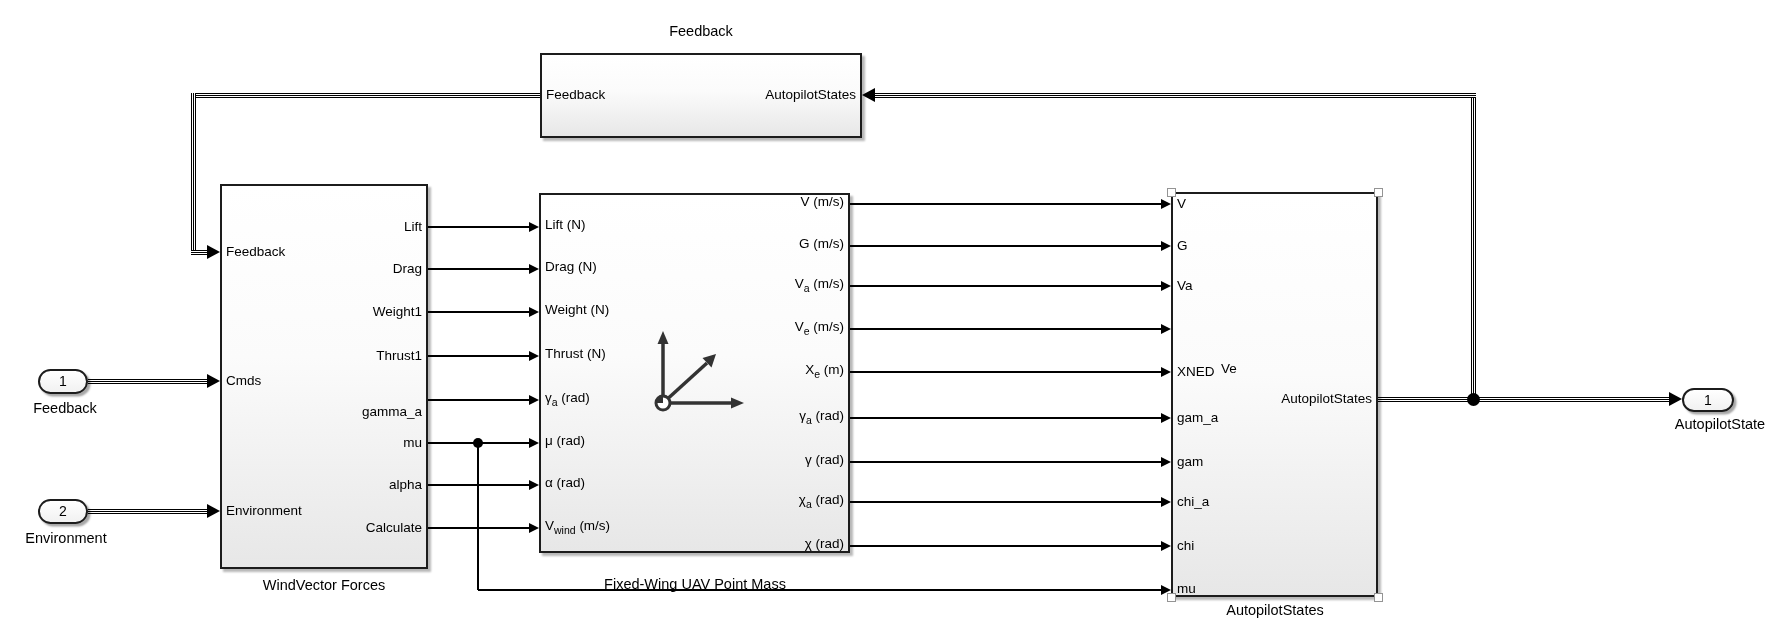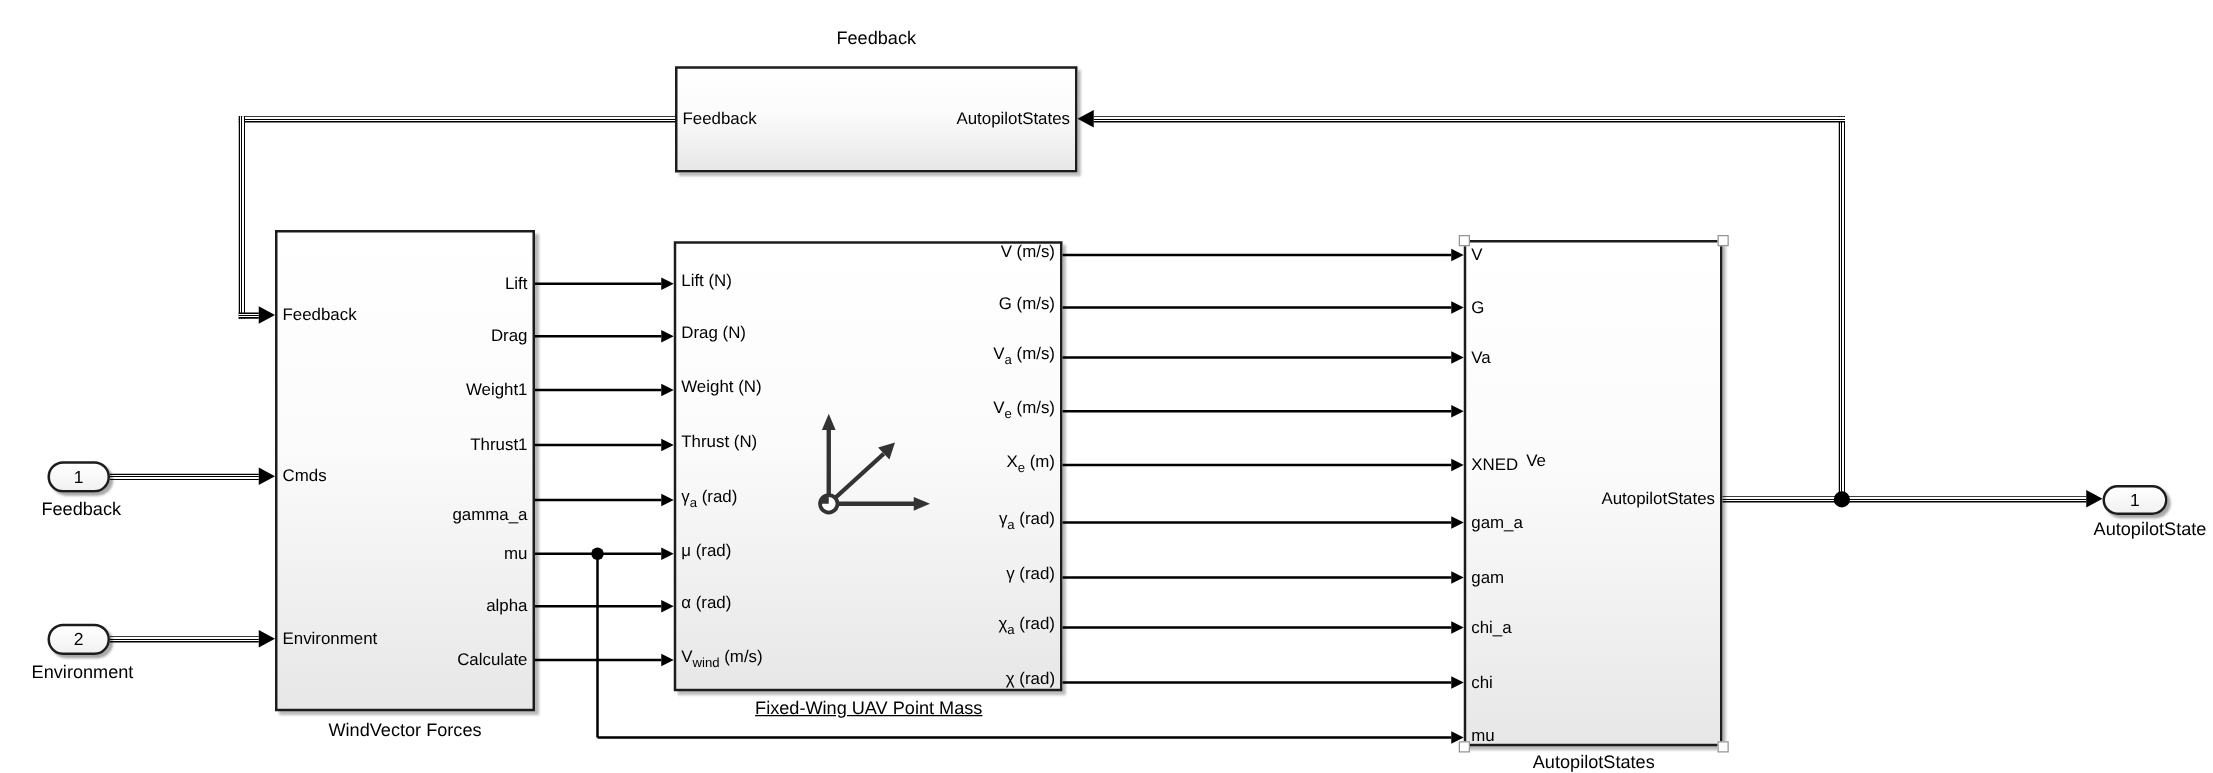--- a/index.html
+++ b/index.html
@@ -134,21 +134,21 @@
   <div class="plabel" style="left:545px;top:528px;"><span>V</span><span class="sub">wind</span><span> (m/s)</span></div>
   <div class="plabel" style="right:926px;top:204px;"><span>V (m/s)</span><span class="sub"></span><span></span></div>
   <div class="plabel" style="right:926px;top:246px;"><span>G (m/s)</span><span class="sub"></span><span></span></div>
   <div class="plabel" style="right:926px;top:286px;"><span>V</span><span class="sub">a</span><span> (m/s)</span></div>
   <div class="plabel" style="right:926px;top:329px;"><span>V</span><span class="sub">e</span><span> (m/s)</span></div>
   <div class="plabel" style="right:926px;top:372px;"><span>X</span><span class="sub">e</span><span> (m)</span></div>
   <div class="plabel" style="right:926px;top:418px;"><span>γ</span><span class="sub">a</span><span> (rad)</span></div>
   <div class="plabel" style="right:926px;top:462px;"><span>γ (rad)</span><span class="sub"></span><span></span></div>
   <div class="plabel" style="right:926px;top:502px;"><span>χ</span><span class="sub">a</span><span> (rad)</span></div>
   <div class="plabel" style="right:926px;top:546px;"><span>χ (rad)</span><span class="sub"></span><span></span></div>
-  <div class="blabel" style="left:545px;width:300px;top:559px;text-decoration:underline;">Fixed-Wing UAV Point Mass</div>
+  <div class="blabel" style="left:545px;width:300px;top:576px;">Fixed-Wing UAV Point Mass</div>
 
   <div class="block" style="left:1171px;top:192px;width:207px;height:405px;"></div>
   <div class="plabel" style="left:1177px;top:204px;">V</div>
   <div class="plabel" style="left:1177px;top:246px;">G</div>
   <div class="plabel" style="left:1177px;top:286px;">Va</div>
   <div class="plabel" style="left:1221px;top:329px;margin-top:40px;">Ve</div>
   <div class="plabel" style="left:1177px;top:372px;">XNED</div>
   <div class="plabel" style="left:1177px;top:418px;">gam_a</div>
   <div class="plabel" style="left:1177px;top:462px;">gam</div>
   <div class="plabel" style="left:1177px;top:502px;">chi_a</div>

